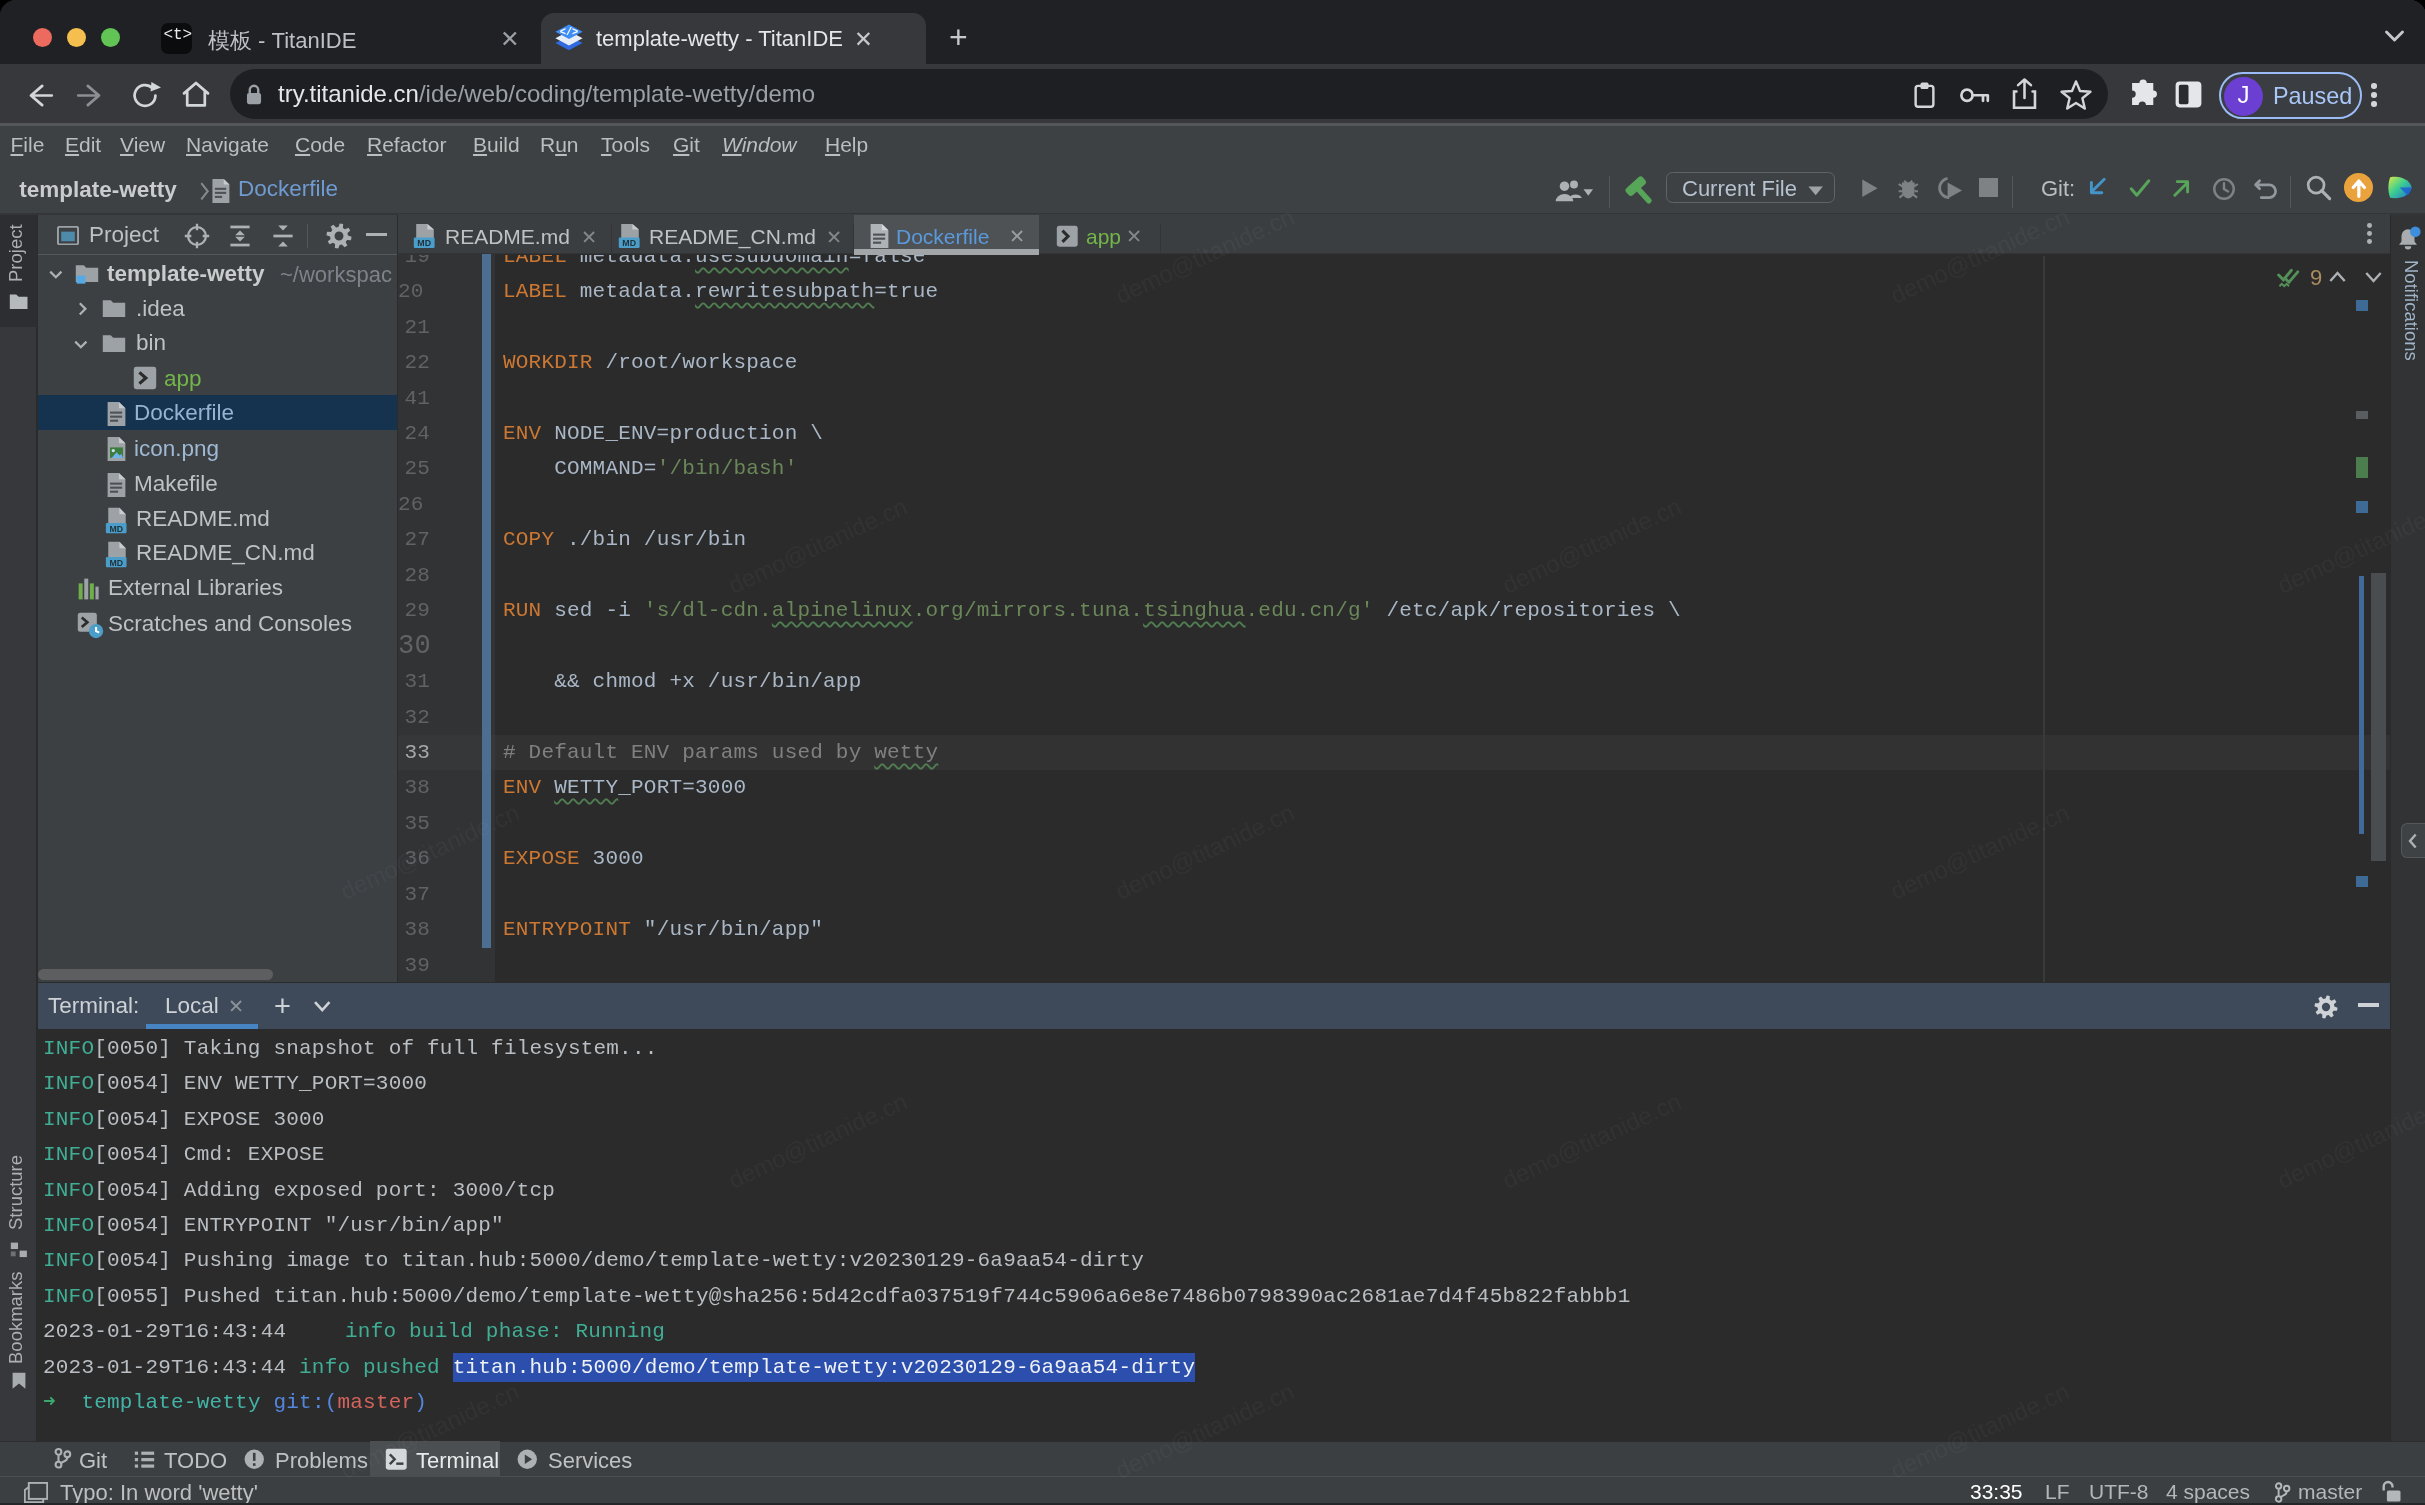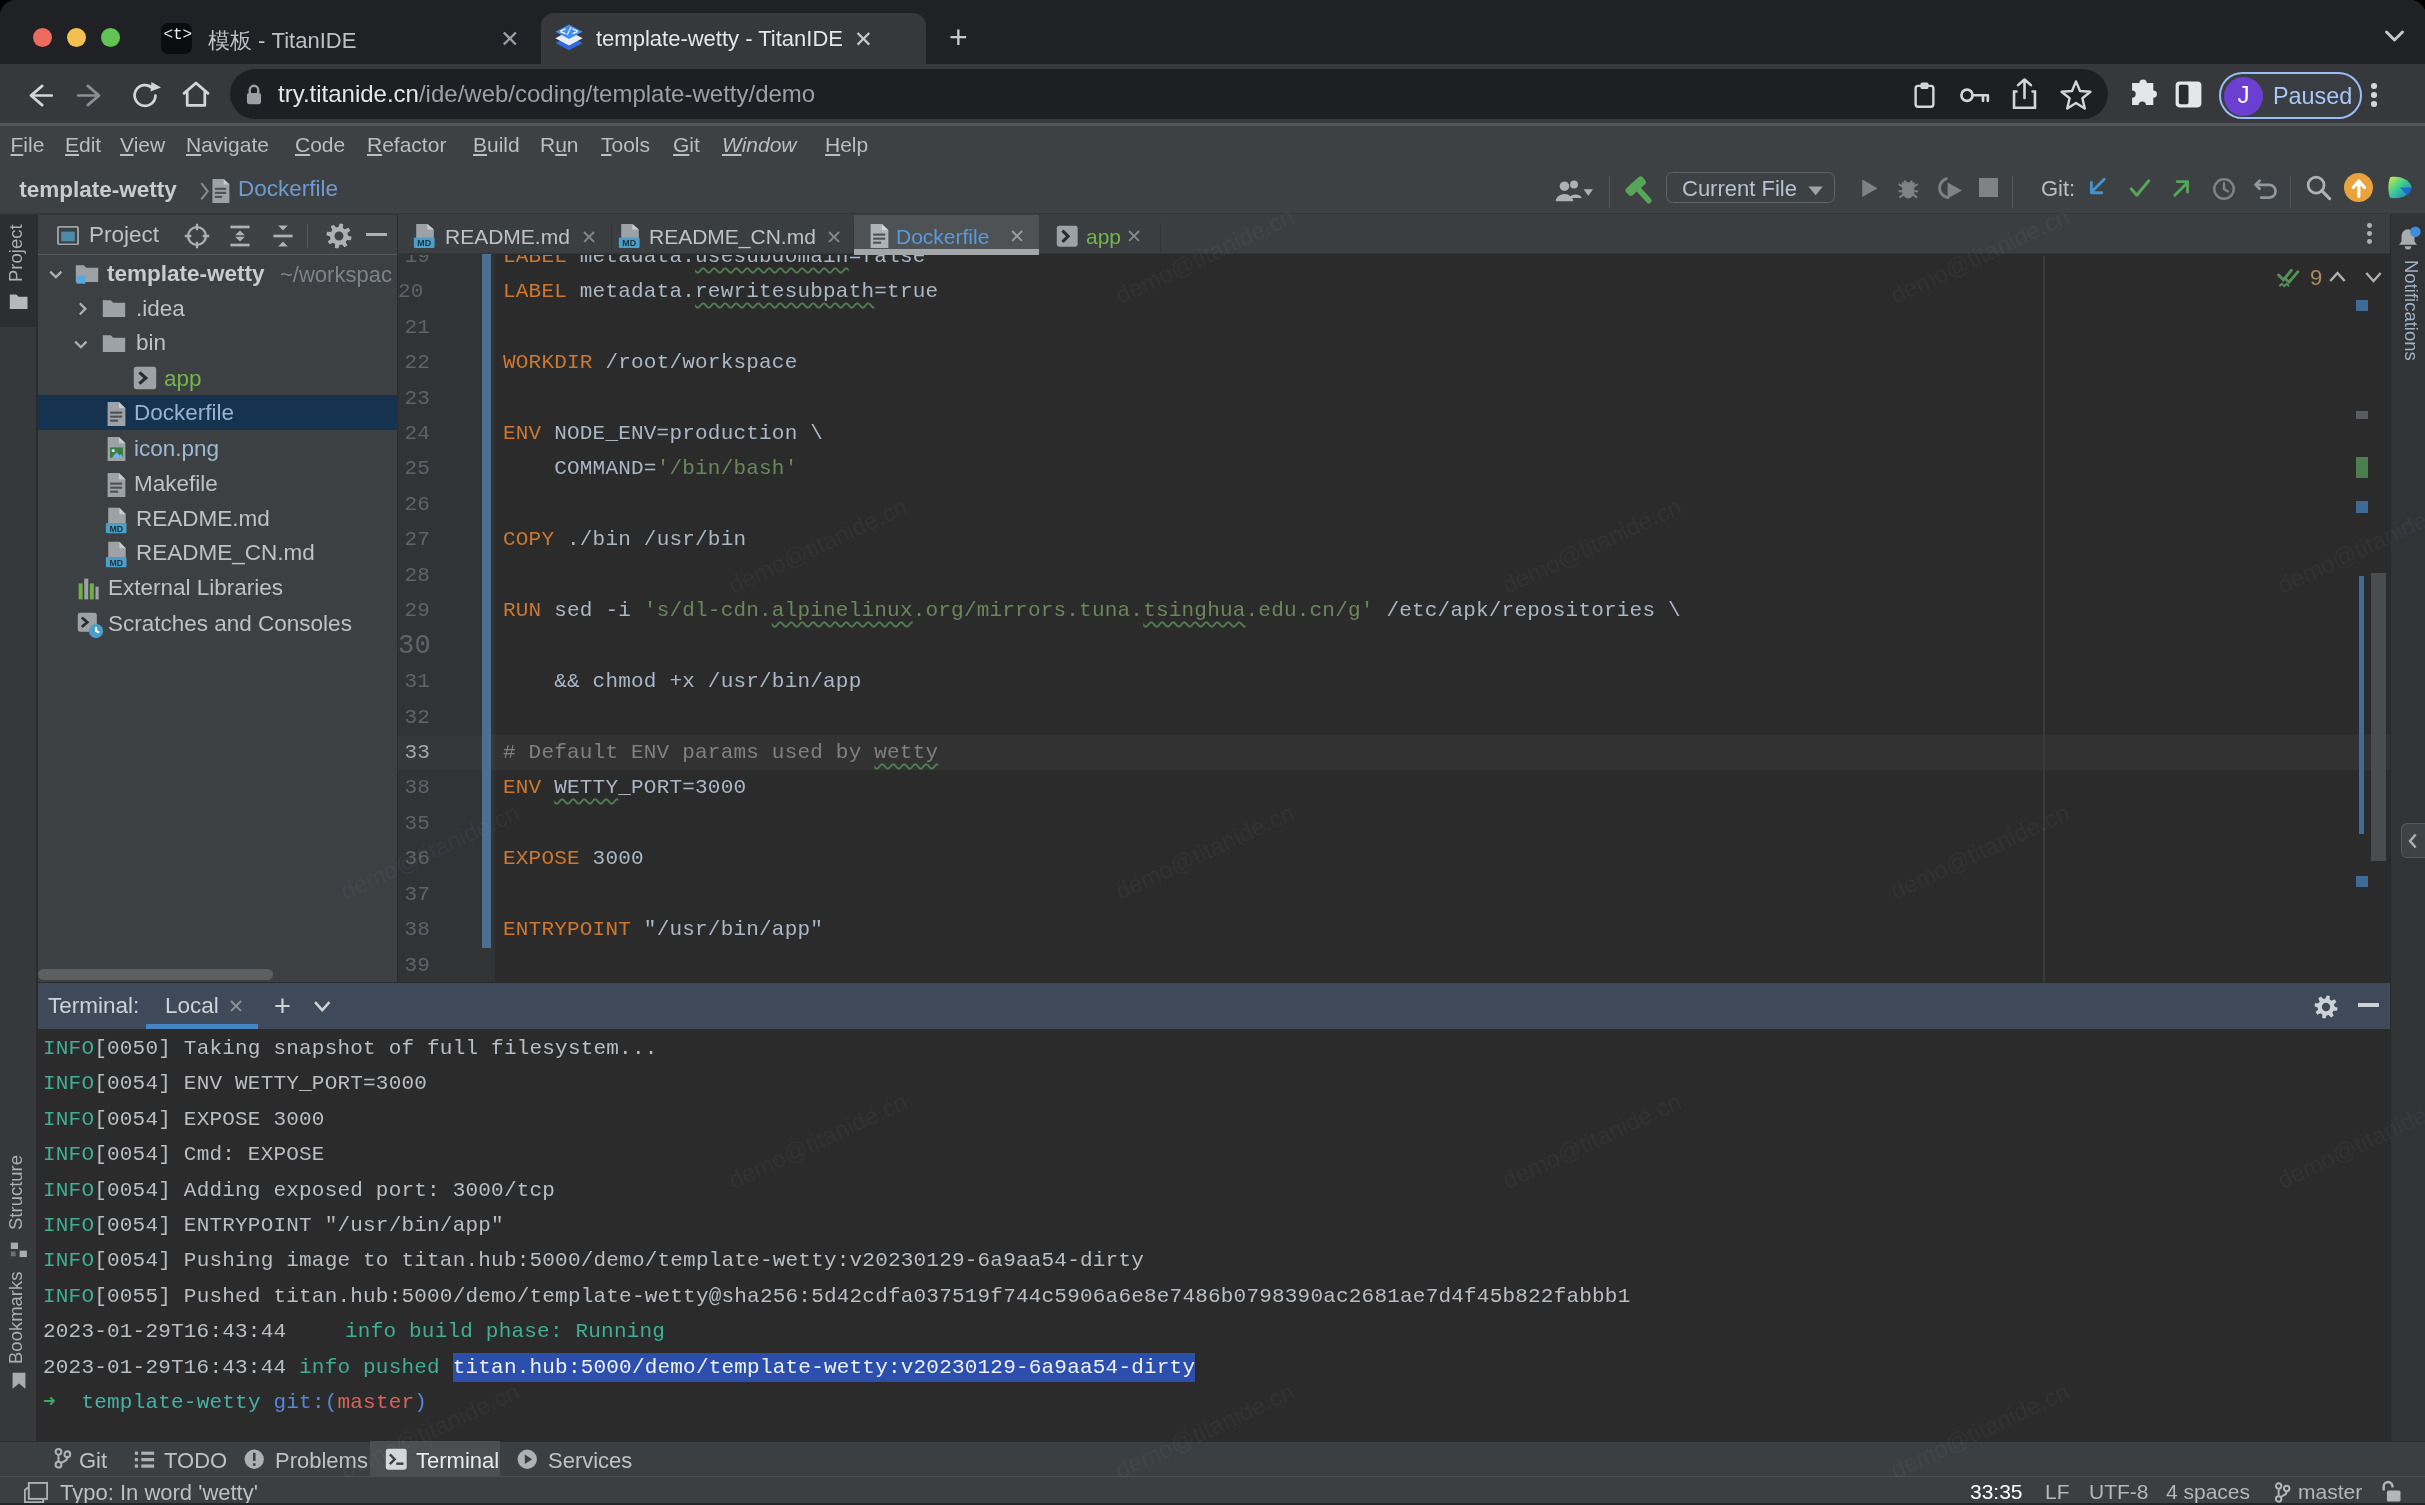--- a/index.html
+++ b/index.html
@@ -663,24 +663,24 @@
 </div>
 <div class="abs" style="left:0;top:1503px;width:2426px;height:3.2px;background:#232527;"></div>
 
 <div id="wm"></div>
 
 <div class="abs" style="left:0;top:255px;width:2426px;height:727px;overflow:hidden;">
       <div class="abs mono" style="left:398px;top:-16px;width:32px;height:35px;line-height:35px;text-align:right;color:#606366;font-size:21px;">19</div>
 <div class="abs mono" style="left:398px;top:19.3px;width:32px;height:35px;line-height:35px;text-align:left;color:#606366;font-size:21px;">20</div>
 <div class="abs mono" style="left:398px;top:55px;width:32px;height:35px;line-height:35px;text-align:right;color:#606366;font-size:21px;">21</div>
 <div class="abs mono" style="left:398px;top:90px;width:32px;height:35px;line-height:35px;text-align:right;color:#606366;font-size:21px;">22</div>
-<div class="abs mono" style="left:398px;top:126px;width:32px;height:35px;line-height:35px;text-align:right;color:#606366;font-size:21px;">23</div>
+<div class="abs mono" style="left:398px;top:126px;width:32px;height:35px;line-height:35px;text-align:right;color:#606366;font-size:21px;">41</div>
 <div class="abs mono" style="left:398px;top:161px;width:32px;height:35px;line-height:35px;text-align:right;color:#606366;font-size:21px;">24</div>
 <div class="abs mono" style="left:398px;top:196px;width:32px;height:35px;line-height:35px;text-align:right;color:#606366;font-size:21px;">25</div>
-<div class="abs mono" style="left:398px;top:232px;width:32px;height:35px;line-height:35px;text-align:right;color:#606366;font-size:21px;">26</div>
+<div class="abs mono" style="left:398px;top:232px;width:32px;height:35px;line-height:35px;text-align:left;color:#606366;font-size:21px;">26</div>
 <div class="abs mono" style="left:398px;top:267px;width:32px;height:35px;line-height:35px;text-align:right;color:#606366;font-size:21px;">27</div>
 <div class="abs mono" style="left:398px;top:303px;width:32px;height:35px;line-height:35px;text-align:right;color:#606366;font-size:21px;">28</div>
 <div class="abs mono" style="left:398px;top:338px;width:32px;height:35px;line-height:35px;text-align:right;color:#606366;font-size:21px;">29</div>
 <div class="abs mono" style="left:398px;top:374px;width:32px;height:35px;line-height:35px;text-align:right;color:#606366;font-size:27px;">30</div>
 <div class="abs mono" style="left:398px;top:409px;width:32px;height:35px;line-height:35px;text-align:right;color:#606366;font-size:21px;">31</div>
 <div class="abs mono" style="left:398px;top:445px;width:32px;height:35px;line-height:35px;text-align:right;color:#606366;font-size:21px;">32</div>
 <div class="abs mono" style="left:398px;top:480px;width:32px;height:35px;line-height:35px;text-align:right;color:#a5a7a9;font-size:21px;">33</div>
 <div class="abs mono" style="left:398px;top:515px;width:32px;height:35px;line-height:35px;text-align:right;color:#606366;font-size:21px;">38</div>
 <div class="abs mono" style="left:398px;top:551px;width:32px;height:35px;line-height:35px;text-align:right;color:#606366;font-size:21px;">35</div>
 <div class="abs mono" style="left:398px;top:586px;width:32px;height:35px;line-height:35px;text-align:right;color:#606366;font-size:21px;">36</div>

